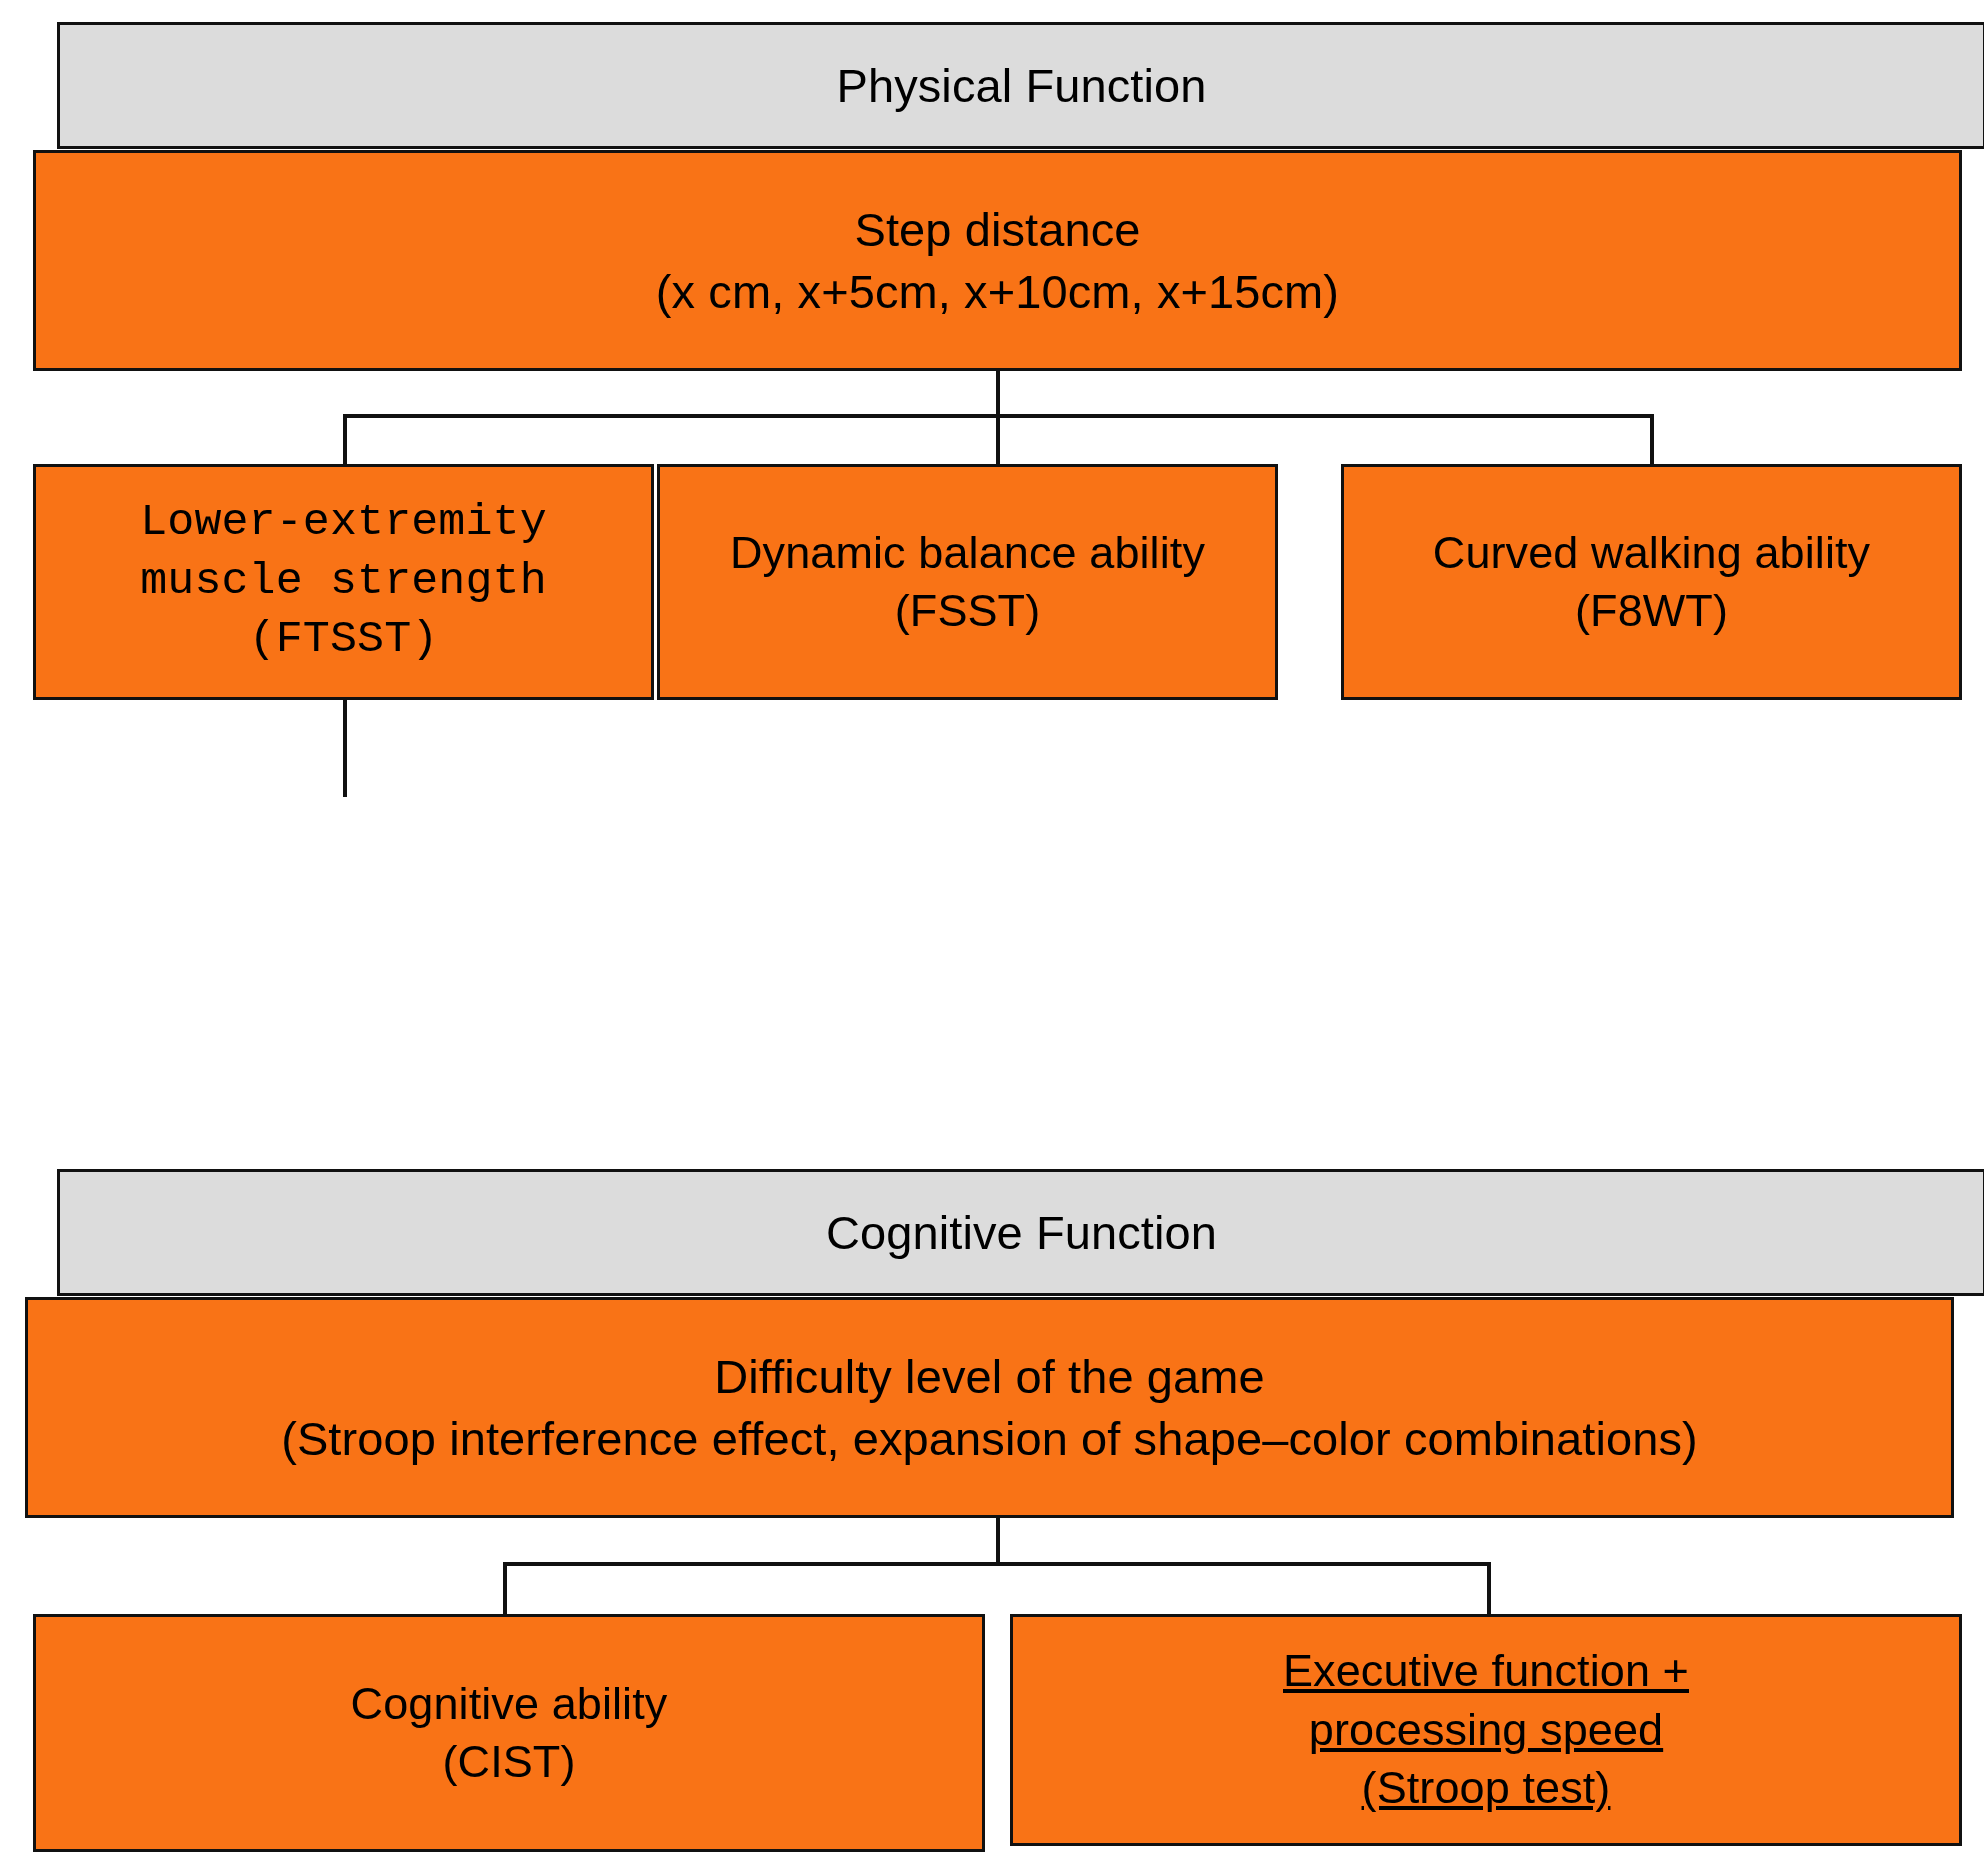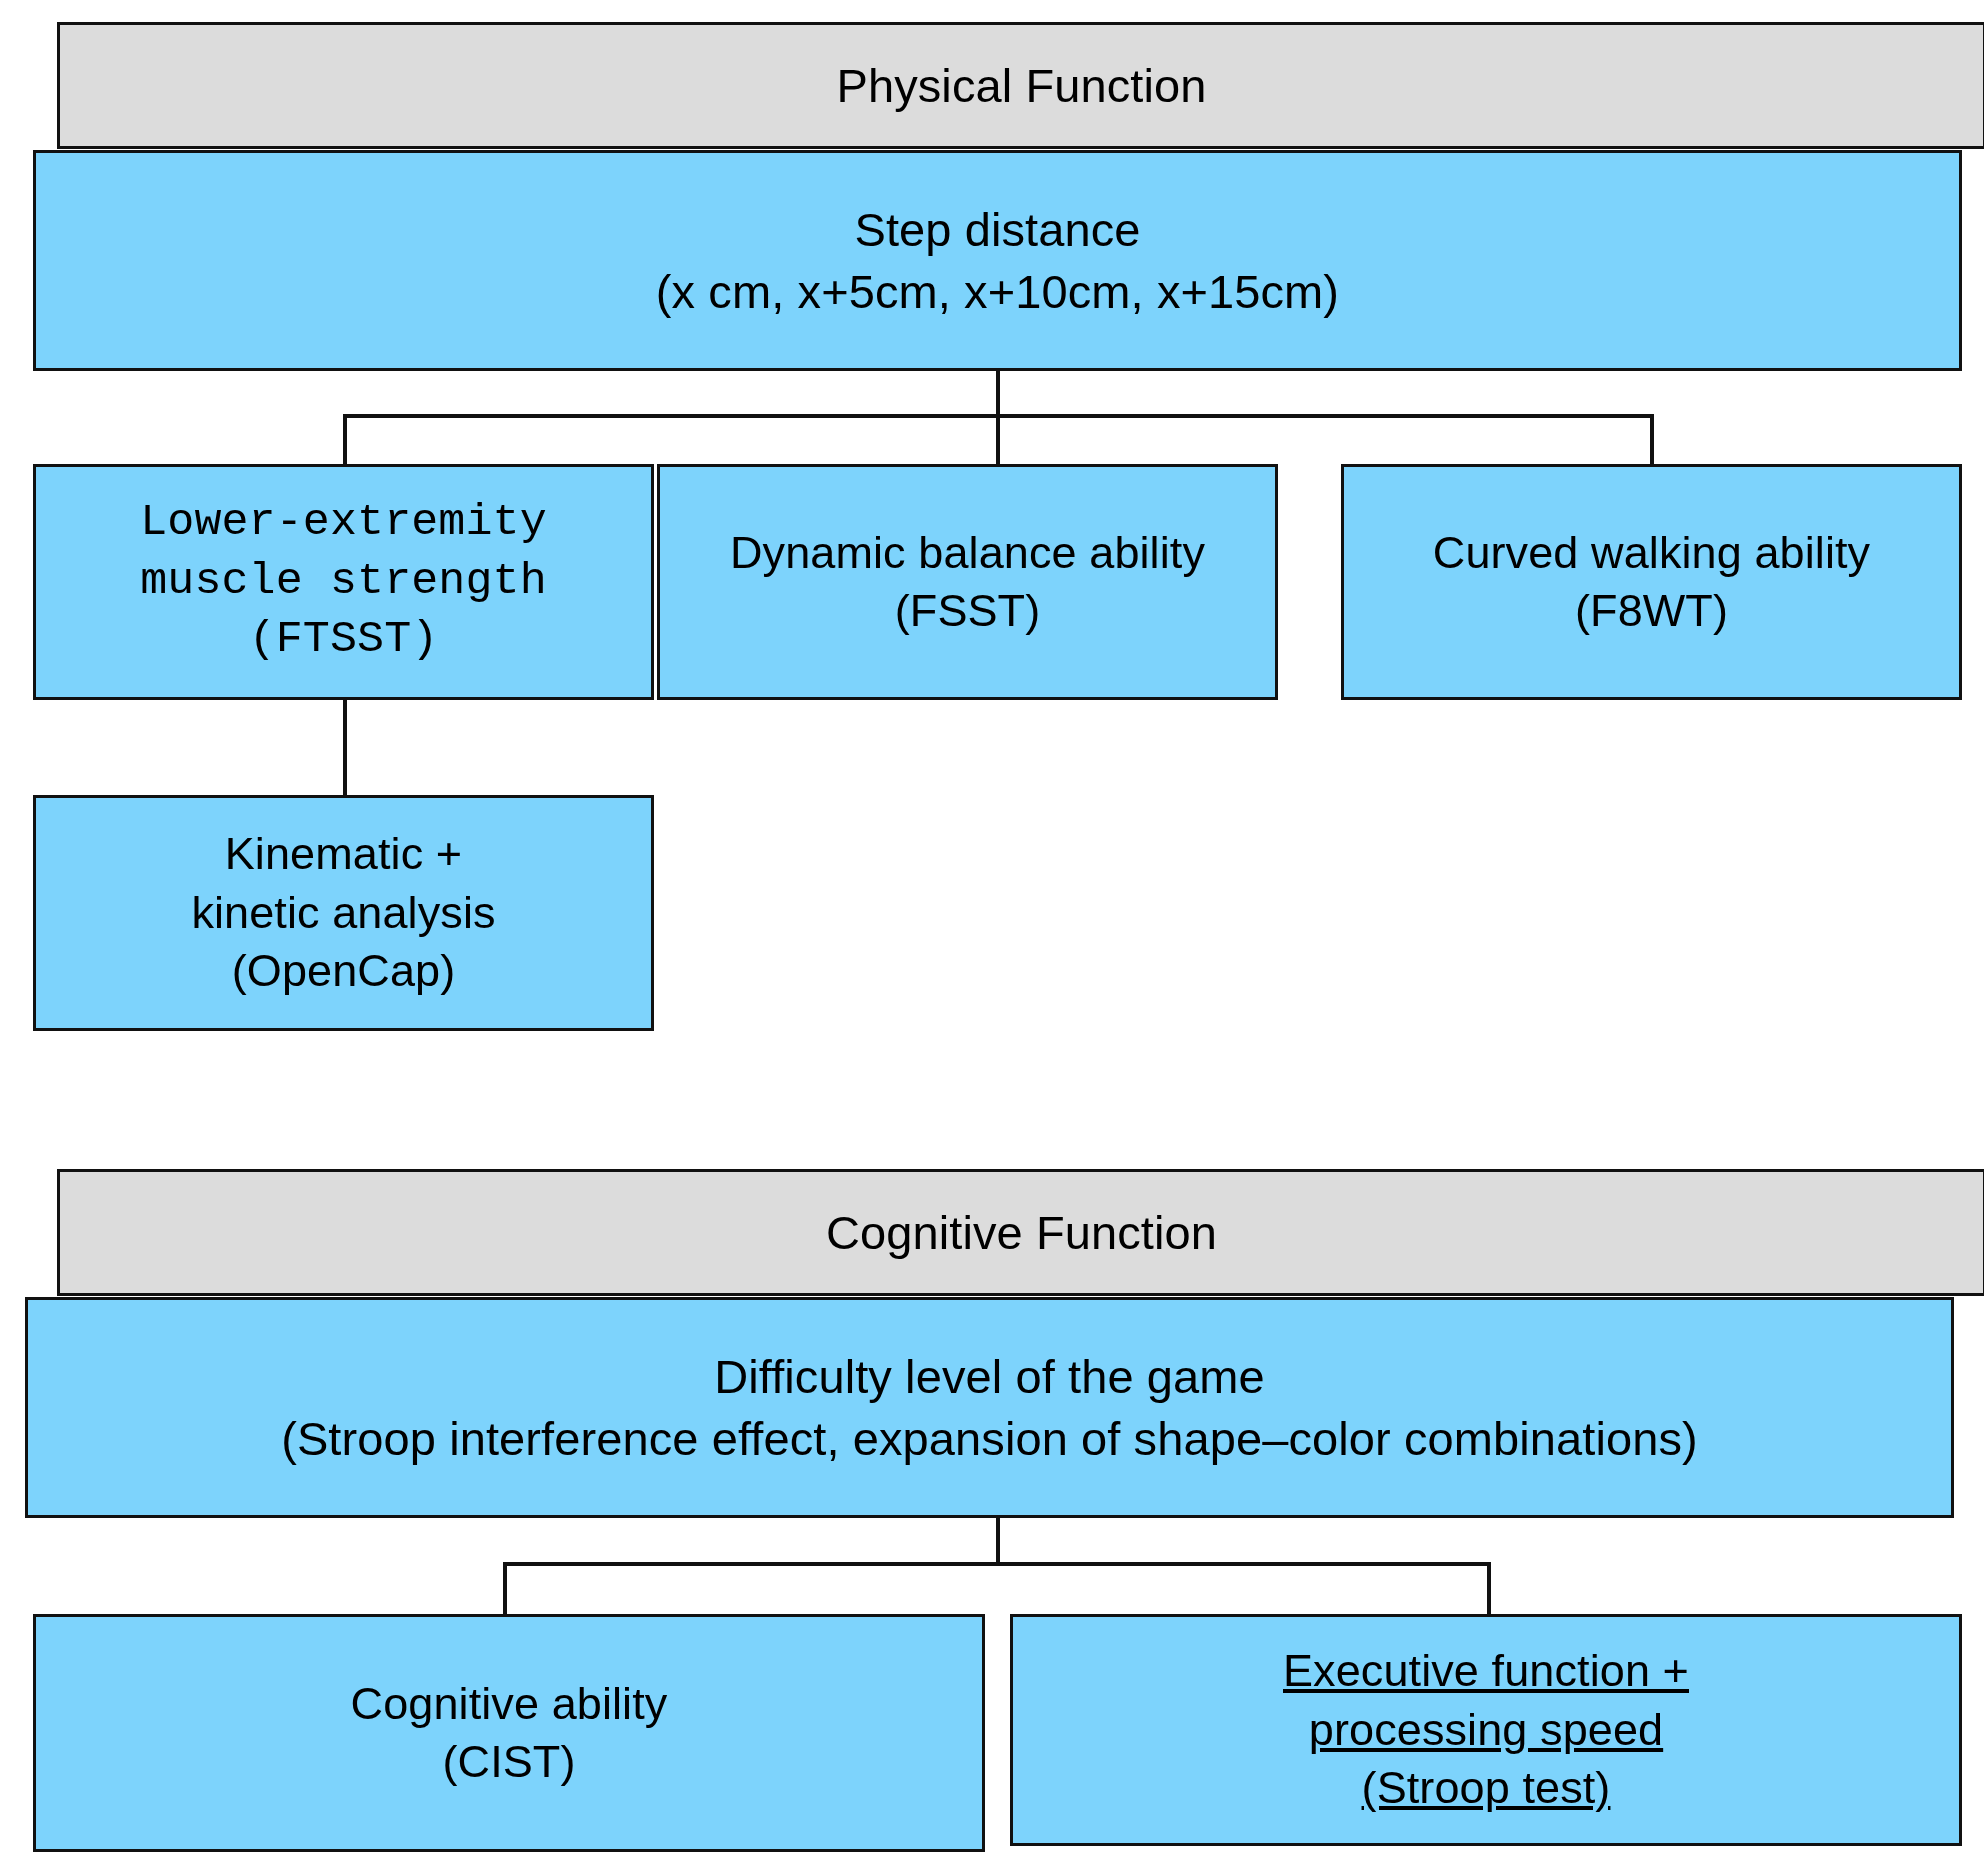--- a/index.html
+++ b/index.html
@@ -21,21 +21,21 @@
     left: 0;
     top: 0;
     width: 1985px;
     height: 1867px;
   }
 
   .node {
     position: absolute;
     box-sizing: border-box;
     border: 3.7px solid #111111;
-    background: #7dd3fc;
+    background: #f97316;
     display: flex;
     align-items: center;
     justify-content: center;
     text-align: center;
     line-height: 1.30;
     letter-spacing: 0.1px;
   }
   .node .txt {
     display: block;
     white-space: pre-line;
@@ -94,25 +94,20 @@
 (FSST)</span>
   </div>
 
   <div class="node fs-leaf" style="left:1341px; top:464px; width:621px; height:236px;">
     <span class="txt">Curved walking ability
 (F8WT)</span>
   </div>
 
   <div class="conn conn-v" style="left:343px; top:700px; height:97px;"></div>
 
-  <div class="node fs-leaf" style="left:33px; top:795px; width:621px; height:236px;">
-    <span class="txt">Kinematic +
-kinetic analysis
-(OpenCap)</span>
-  </div>
 
   <div class="node section-header fs-header" style="left:33px; top:1169px; width:1929px; height:127px;">
     <span class="txt">Cognitive Function</span>
   </div>
 
   <div class="node fs-big" style="left:25px; top:1297px; width:1929px; height:221px;">
     <span class="txt">Difficulty level of the game
 (Stroop interference effect, expansion of shape–color combinations)</span>
   </div>
 

